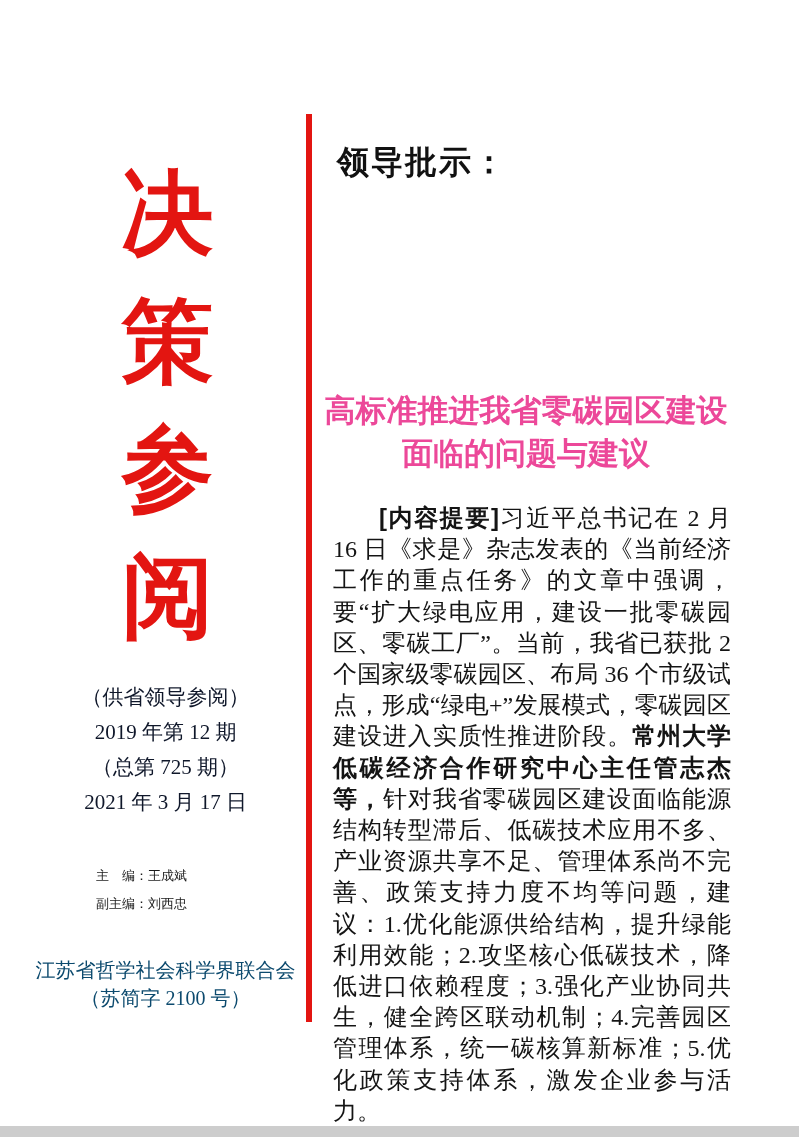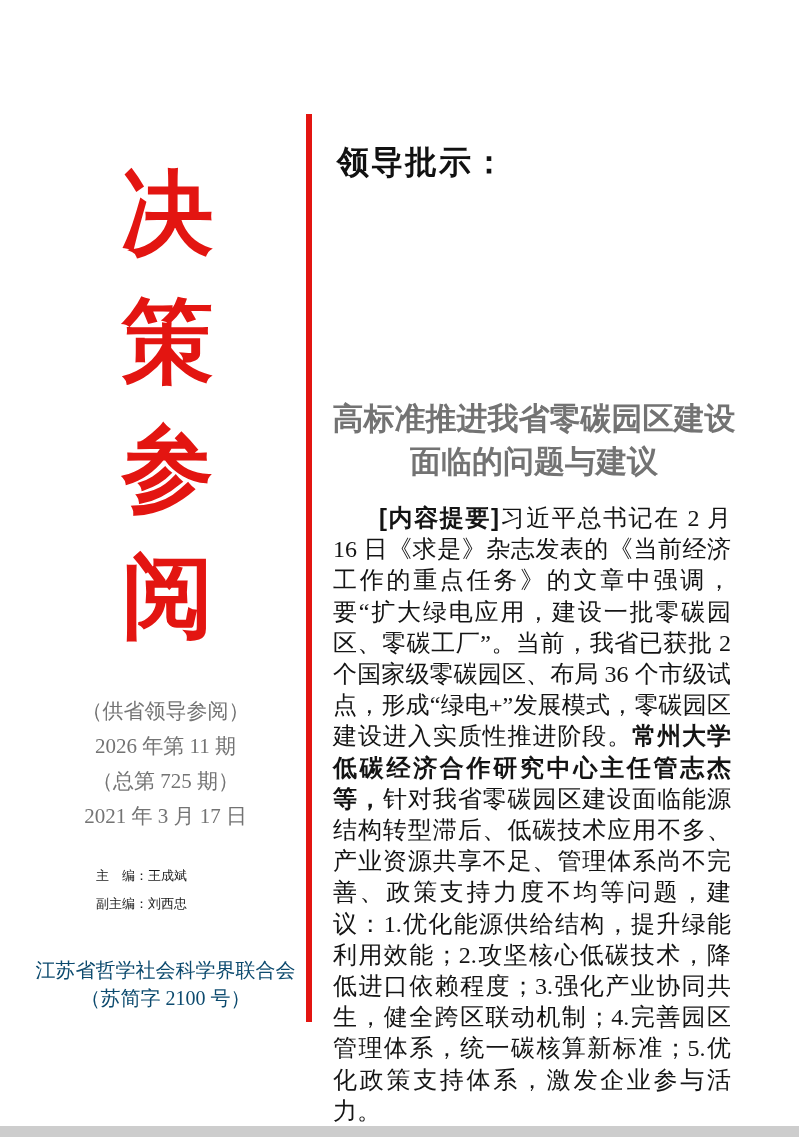--- a/index.html
+++ b/index.html
@@ -23,24 +23,24 @@
     display:flex;flex-direction:column;
     align-items:center;justify-content:space-between;
   }
   .m-char{
     font-size:92px;line-height:1;
     font-weight:bold;
     color:#e31511;
     font-family:"Liberation Serif", serif;
   }
   .issue-info{
-    position:absolute;left:12px;top:694px;
+    position:absolute;left:12px;top:680px;
     width:307px;text-align:center;
     font-size:21px;line-height:35px;
-    color:#737373;
+    color:#0f172a;
   }
   .staff{
     position:absolute;left:96px;top:862px;
     font-size:13px;line-height:28px;
     color:#1a1a1a;
   }
   .publisher{
     position:absolute;left:12px;top:956px;
     width:307px;text-align:center;
     font-size:20px;line-height:28px;
@@ -57,24 +57,24 @@
   
   .leader-note{
     position:absolute;left:337px;top:141px;
     font-size:32px;font-weight:bold;
     font-family:"Liberation Sans", sans-serif;
     color:#111111;
     letter-spacing:2px;
   }
   .article-title{
     position:absolute;left:320px;top:389px;
-    width:412px;margin:8px;
+    width:412px;margin:0;
     text-align:center;
     font-size:31px;line-height:43px;
-    font-weight:bold;color:#737373;
+    font-weight:bold;color:#ec4899;
     font-family:"Liberation Serif", serif;
   }
   .abstract{
     position:absolute;left:329px;top:498px;
     width:398px;margin:4px;
     font-size:24px;line-height:31.2px;
     text-align:justify;text-justify:inter-ideograph;
     color:#141414;
     text-indent:46px;
   }
@@ -98,21 +98,21 @@
 
   <div class="masthead">
     <span class="m-char">决</span>
     <span class="m-char">策</span>
     <span class="m-char">参</span>
     <span class="m-char">阅</span>
   </div>
 
   <div class="issue-info">
     <div>（供省领导参阅）</div>
-    <div>2026 年第 11 期</div>
+    <div>2019 年第 12 期</div>
     <div>（总第 725 期）</div>
     <div>2021 年 3 月 17 日</div>
   </div>
 
   <div class="staff">
     <div>主　编：王成斌</div>
     <div>副主编：刘西忠</div>
   </div>
 
   <div class="publisher">

